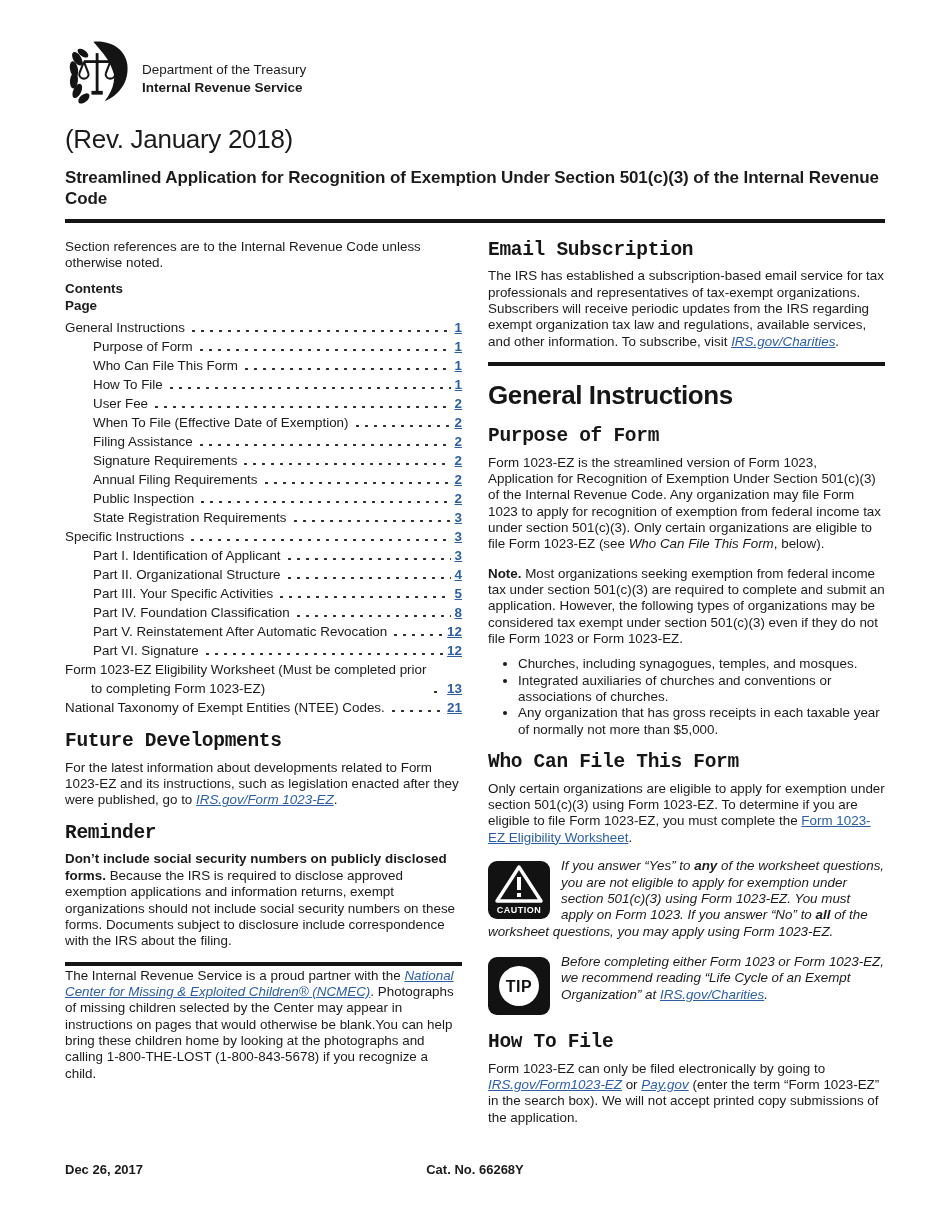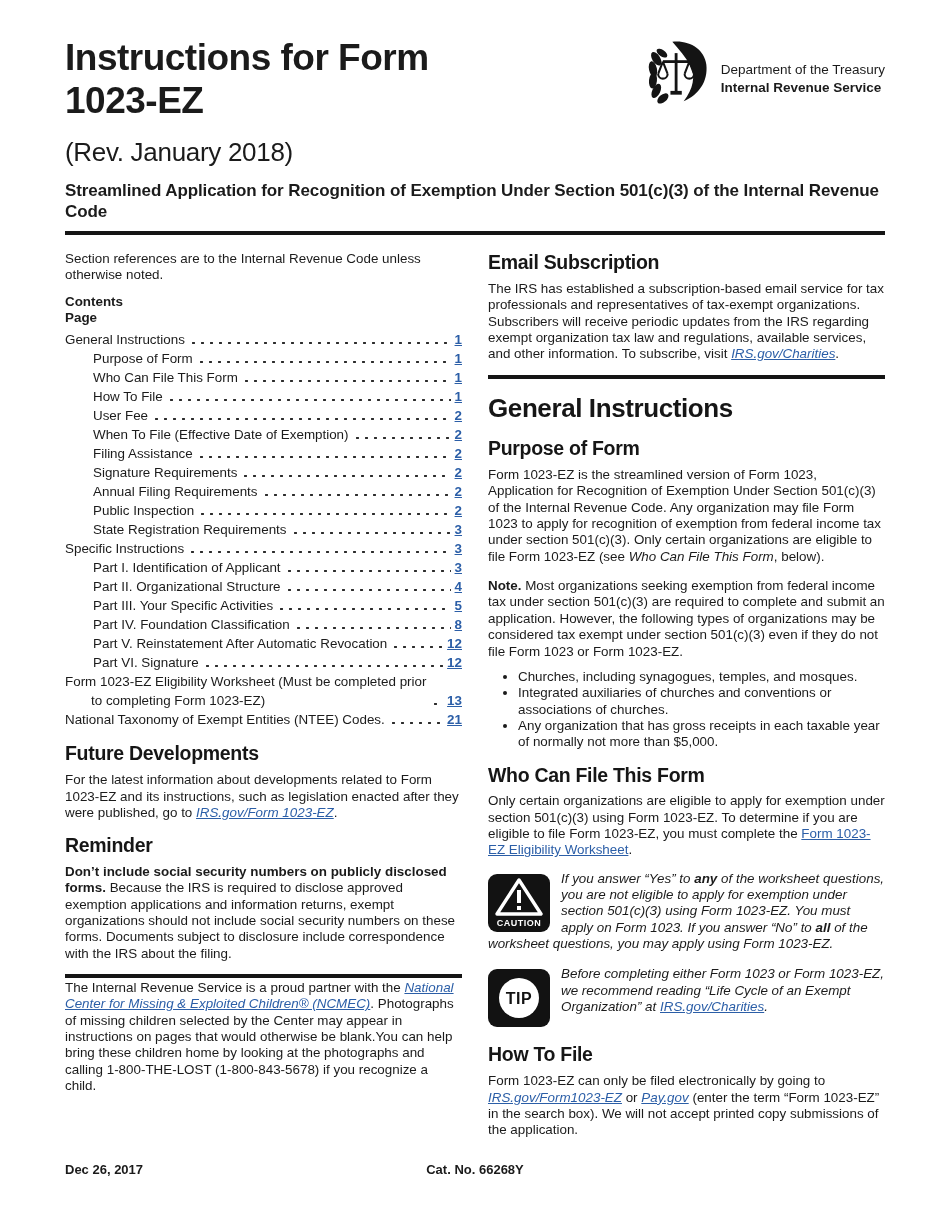--- a/index.html
+++ b/index.html
@@ -21,21 +21,21 @@
   .agency .l2{font-weight:bold;}
   .rev{font-size:26px;margin-top:14px;letter-spacing:-0.3px;}
   .subtitle{font-size:17px;font-weight:bold;line-height:1.25;margin-top:12px;letter-spacing:-0.1px;}
   .rule{height:4px;background:#151515;border:0;}
   .rule-full{margin-top:9px;}
   
   .cols{display:flex;gap:26px;margin-top:16px;}
   .col{width:calc(50% - 13px);font-size:13.4px;line-height:1.22;}
   .para{margin:0 0 9px 0;}
   .para:last-child{margin-bottom:0;}
-  h2.sec{font-size:19.5px;margin:13px 0 6px 0;letter-spacing:-0.3px;color:#161616;}
+  h2.sec{font-size:19.5px;margin:13px 0 6px 0;letter-spacing:-0.3px;color:#161616;font-family:Liberation Mono, monospace;}
   h1.big{font-size:26px;margin:14px 0 8px 0;letter-spacing:-0.4px;color:#161616;}
   .bold{font-weight:bold;}
   .italic{font-style:italic;}
   a.link{color:#2b5ea7;text-decoration:underline;cursor:pointer;}
   .col .rule{margin:12px 0 2px 0;}
   
   .toc-hdr{display:flex;justify-content:space-between;font-weight:bold;margin:10px 0 4px 0;font-size:13.4px;flex-direction:column;}
   .toc-row{display:flex;align-items:flex-end;line-height:19px;font-size:13.4px;}
   .toc-label{flex:0 1 auto;}
   .lvl0{padding-left:26px;text-indent:-26px;}
@@ -56,26 +56,20 @@
   .footer{position:absolute;top:1162px;left:0;width:950px;font-size:13px;}
   .footer .date{position:absolute;left:65px;font-weight:bold;}
   .footer .cat{position:absolute;left:0;width:100%;text-align:center;font-weight:bold;}
 </style>
 </head>
 <body>
 
 <div class="page">
 
   <div class="hdr">
-    <div>
-      <div class="title">
-        <div>Instructions for Form</div>
-        <div>1023-EZ</div>
-      </div>
-    </div>
     <div class="logo-block">
       <span>
         <svg width="68" height="68" viewBox="0 0 72 72">
           <g fill="#141414">
             <ellipse cx="13" cy="22" rx="4.2" ry="8" transform="rotate(-32 13 22)"></ellipse>
             <ellipse cx="9.5" cy="33" rx="4.2" ry="8.5" transform="rotate(-12 9.5 33)"></ellipse>
             <ellipse cx="9.5" cy="45" rx="4.2" ry="8.5" transform="rotate(6 9.5 45)"></ellipse>
             <ellipse cx="13" cy="56" rx="4.2" ry="8" transform="rotate(26 13 56)"></ellipse>
             <ellipse cx="20" cy="64" rx="4" ry="7" transform="rotate(50 20 64)"></ellipse>
             <ellipse cx="19" cy="16" rx="3.4" ry="6.5" transform="rotate(-55 19 16)"></ellipse>

